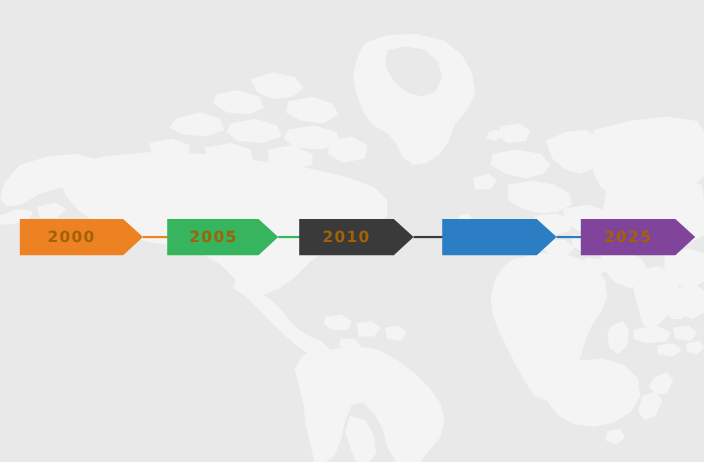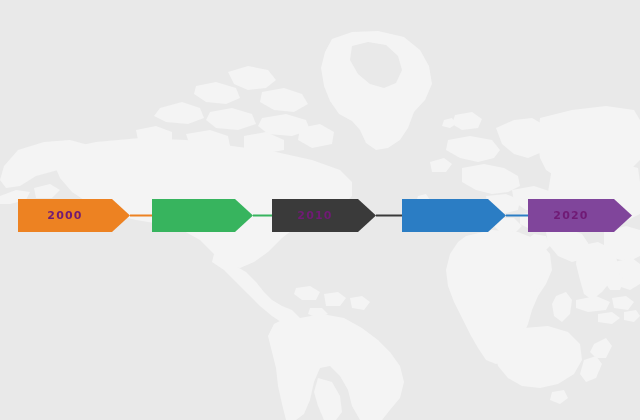--- a/index.html
+++ b/index.html
@@ -40,22 +40,22 @@
     top: 0;
     width: 640px;
     height: 420px;
   }
 
   .chev-label {
     position: absolute;
     top: 206px;
     height: 20px;
     line-height: 20px;
-    color: #701a75;
-    font-size: 11px;
+    color: #a16207;
+    font-size: 14px;
     font-weight: bold;
     letter-spacing: 1.2px;
     text-align: center;
     white-space: nowrap;
     font-family: "DejaVu Sans", "Liberation Sans", sans-serif;
     pointer-events: none;
   }
 </style>
 </head>
 <body>
@@ -158,16 +158,17 @@
     <polygon points="152,199 235,199 253,215.5 235,232 152,232" fill="#37b45e"></polygon>
 
     <polygon points="272,199 358,199 376,215.5 358,232 272,232" fill="#3a3a3a"></polygon>
 
     <polygon points="402,199 488,199 506,215.5 488,232 402,232" fill="#2b7dc4"></polygon>
 
     <polygon points="528,199 614,199 632,215.5 614,232 528,232" fill="#80459b"></polygon>
   </svg>
 
   <div class="chev-label" style="left:25px;  width:80px;">2000</div>
+  <div class="chev-label" style="left:154px; width:80px;">2005</div>
   <div class="chev-label" style="left:275px; width:80px;">2010</div>
-  <div class="chev-label" style="left:531px; width:80px;">2020</div>
+  <div class="chev-label" style="left:531px; width:80px;">2025</div>
 
 </div>
 
 </body></html>

